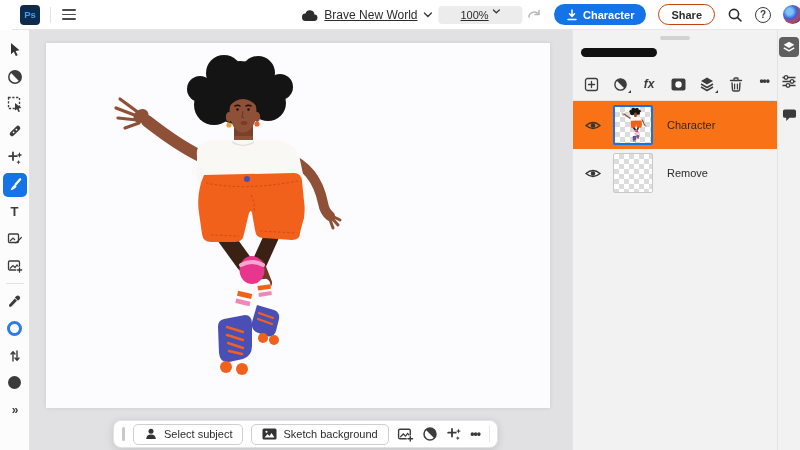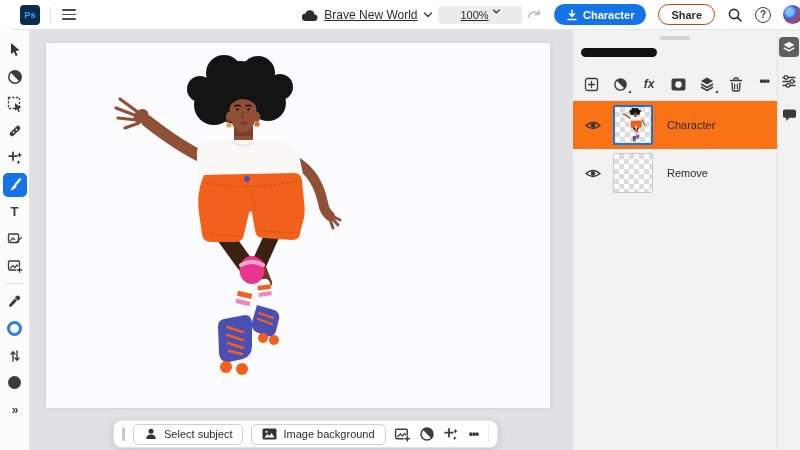--- a/index.html
+++ b/index.html
@@ -304,21 +304,21 @@
             <path d="M2.2,12 Q2.6,7.6 7,7.6 Q11.4,7.6 11.8,12 Z" fill="#333"></path>
           </svg>
         <span>Select subject</span>
       </button>
       <button class="tb-btn">
         <svg width="15" height="12" viewBox="0 0 15 12">
             <rect x="0.5" y="0.5" width="14" height="11" rx="1.5" fill="#333"></rect>
             <path d="M2.5,9.5 L5.5,6 L7.5,8 L9.5,5 L12.5,9.5 Z" fill="#fff"></path>
             <circle cx="4.5" cy="3.8" r="1.1" fill="#fff"></circle>
           </svg>
-        <span>Image background</span>
+        <span>Sketch background</span>
       </button>
       <span class="tb-icon">
         <svg width="17" height="17" viewBox="0 0 16 16">
             <rect x="1.5" y="3" width="11" height="9" rx="1.2" stroke="#3c3c3c" stroke-width="1.3" fill="none"></rect>
             <path d="M3,10.5 L6,7.5 L8,9.5 L10,7 L12,9.5" stroke="#3c3c3c" stroke-width="1.2" fill="none"></path>
             <circle cx="12.5" cy="12" r="3.4" fill="#fff"></circle>
             <path d="M12.5,9.8 V14.2 M10.3,12 H14.7" stroke="#3c3c3c" stroke-width="1.3" stroke-linecap="round"></path>
           </svg>
       </span>
       <span class="tb-icon">

